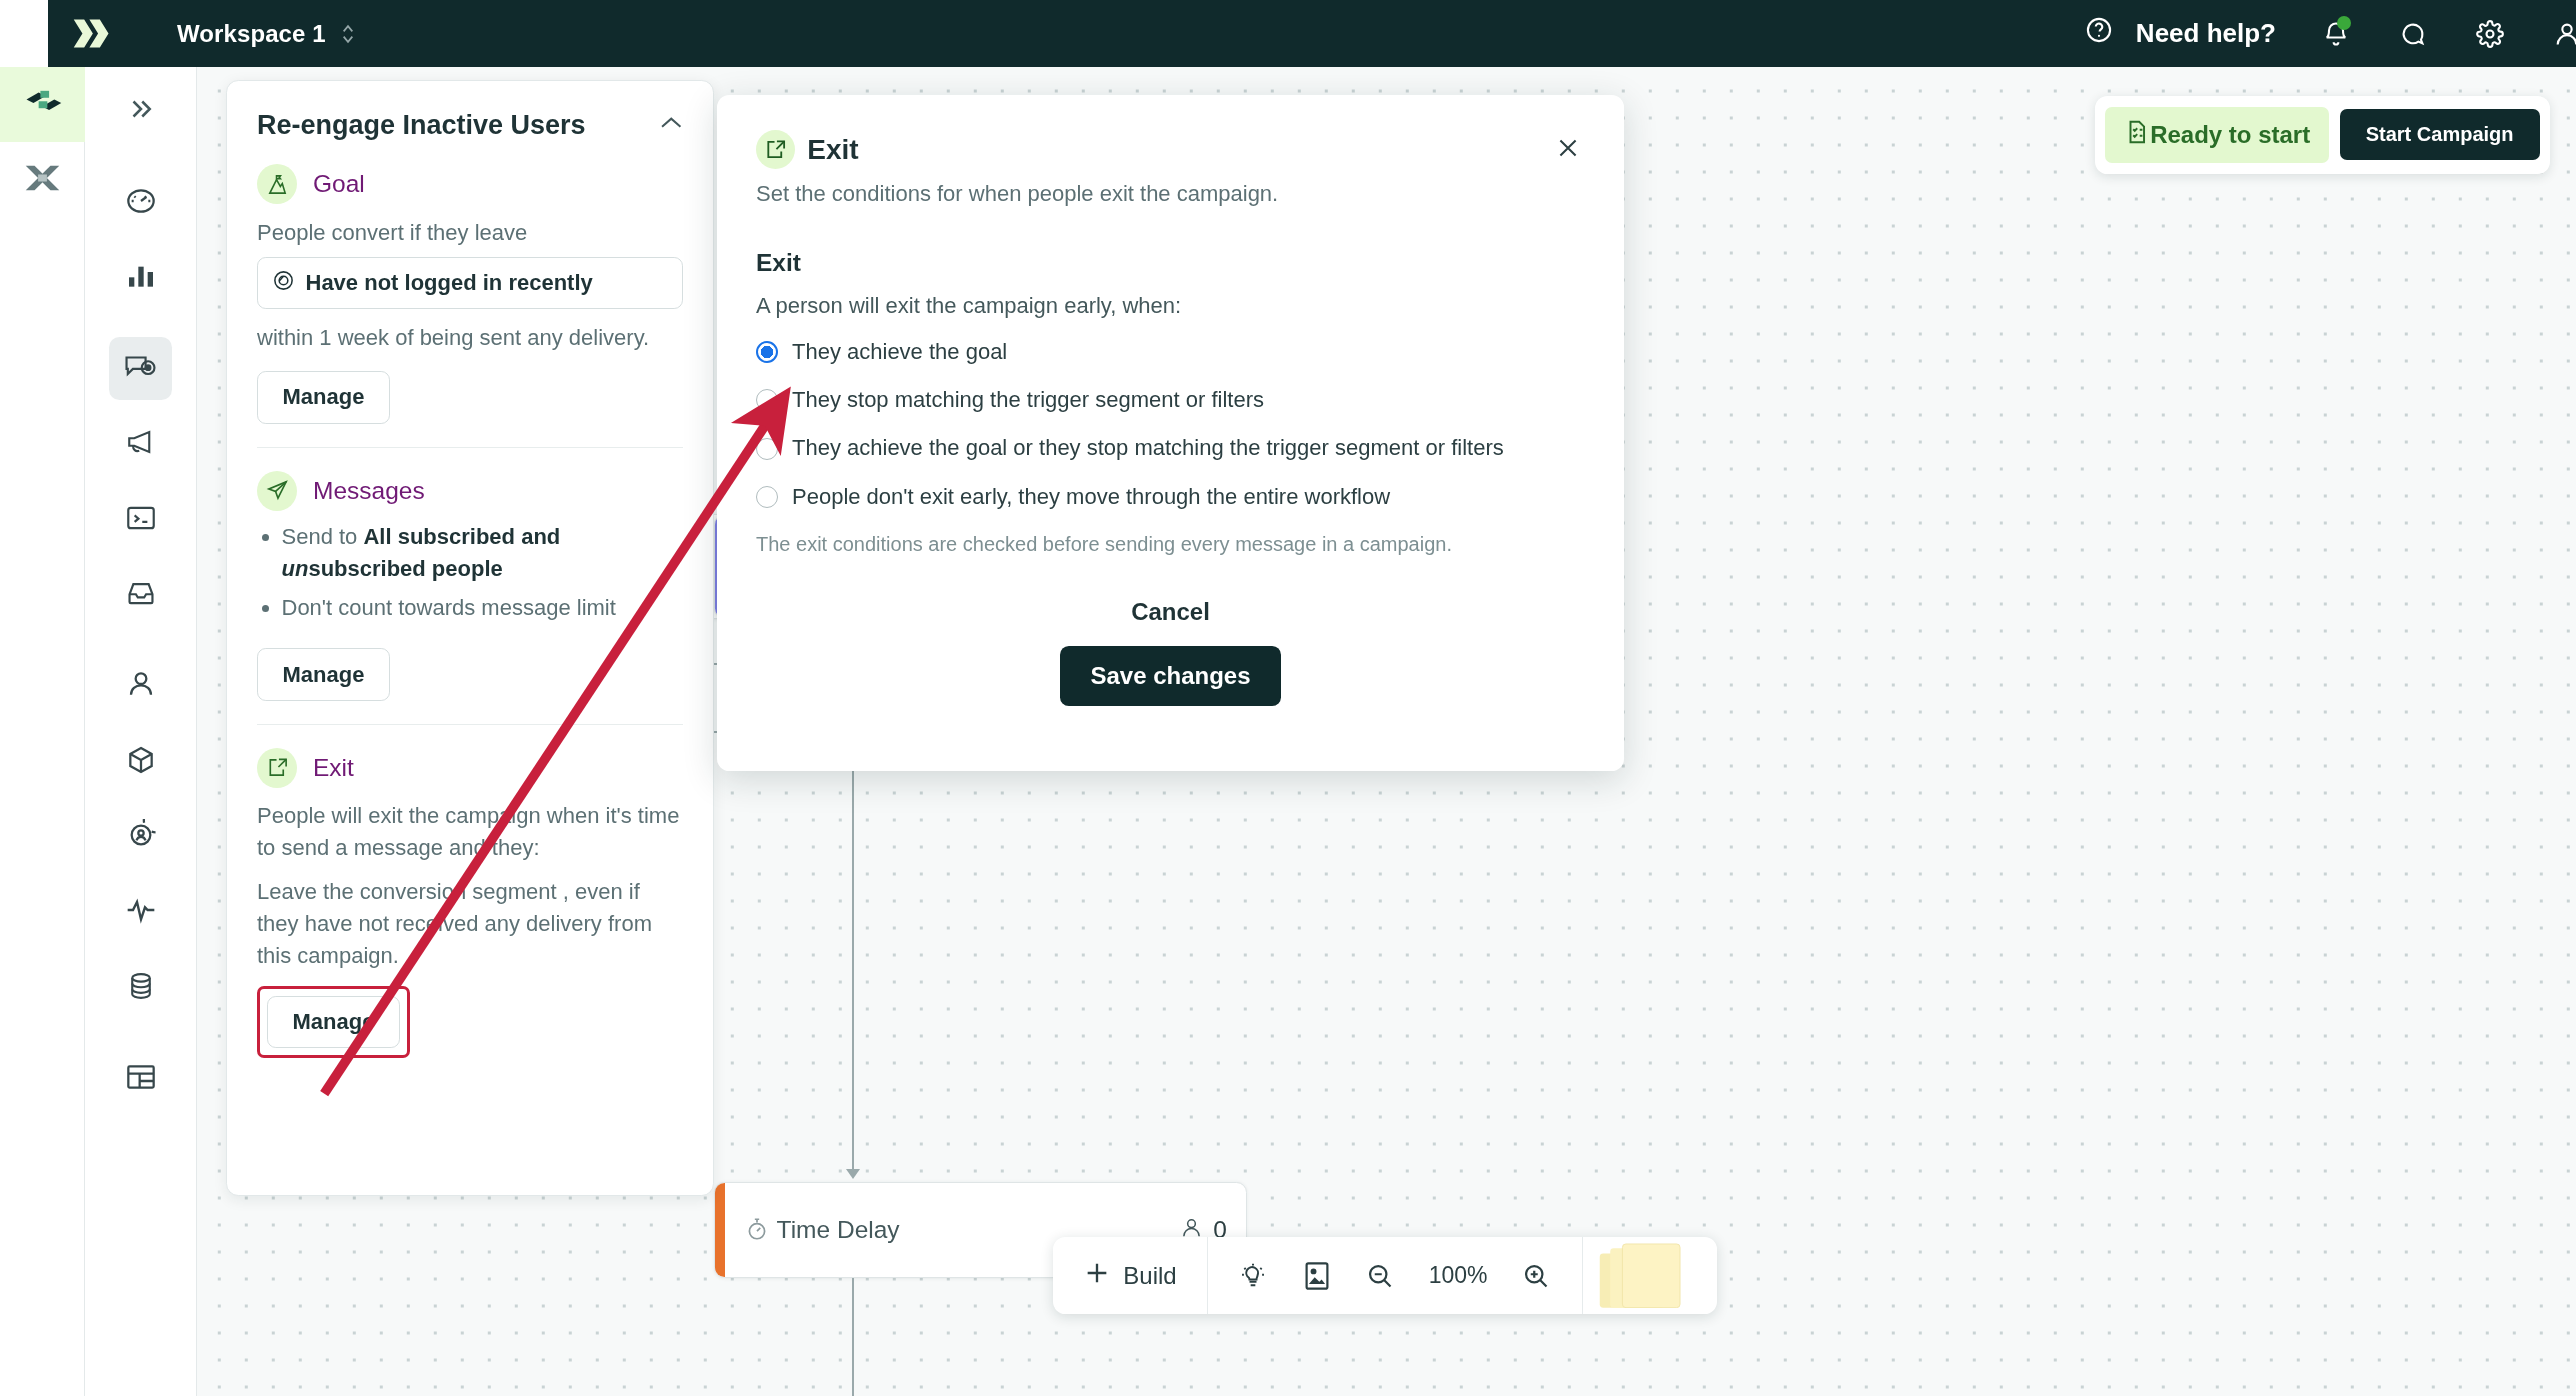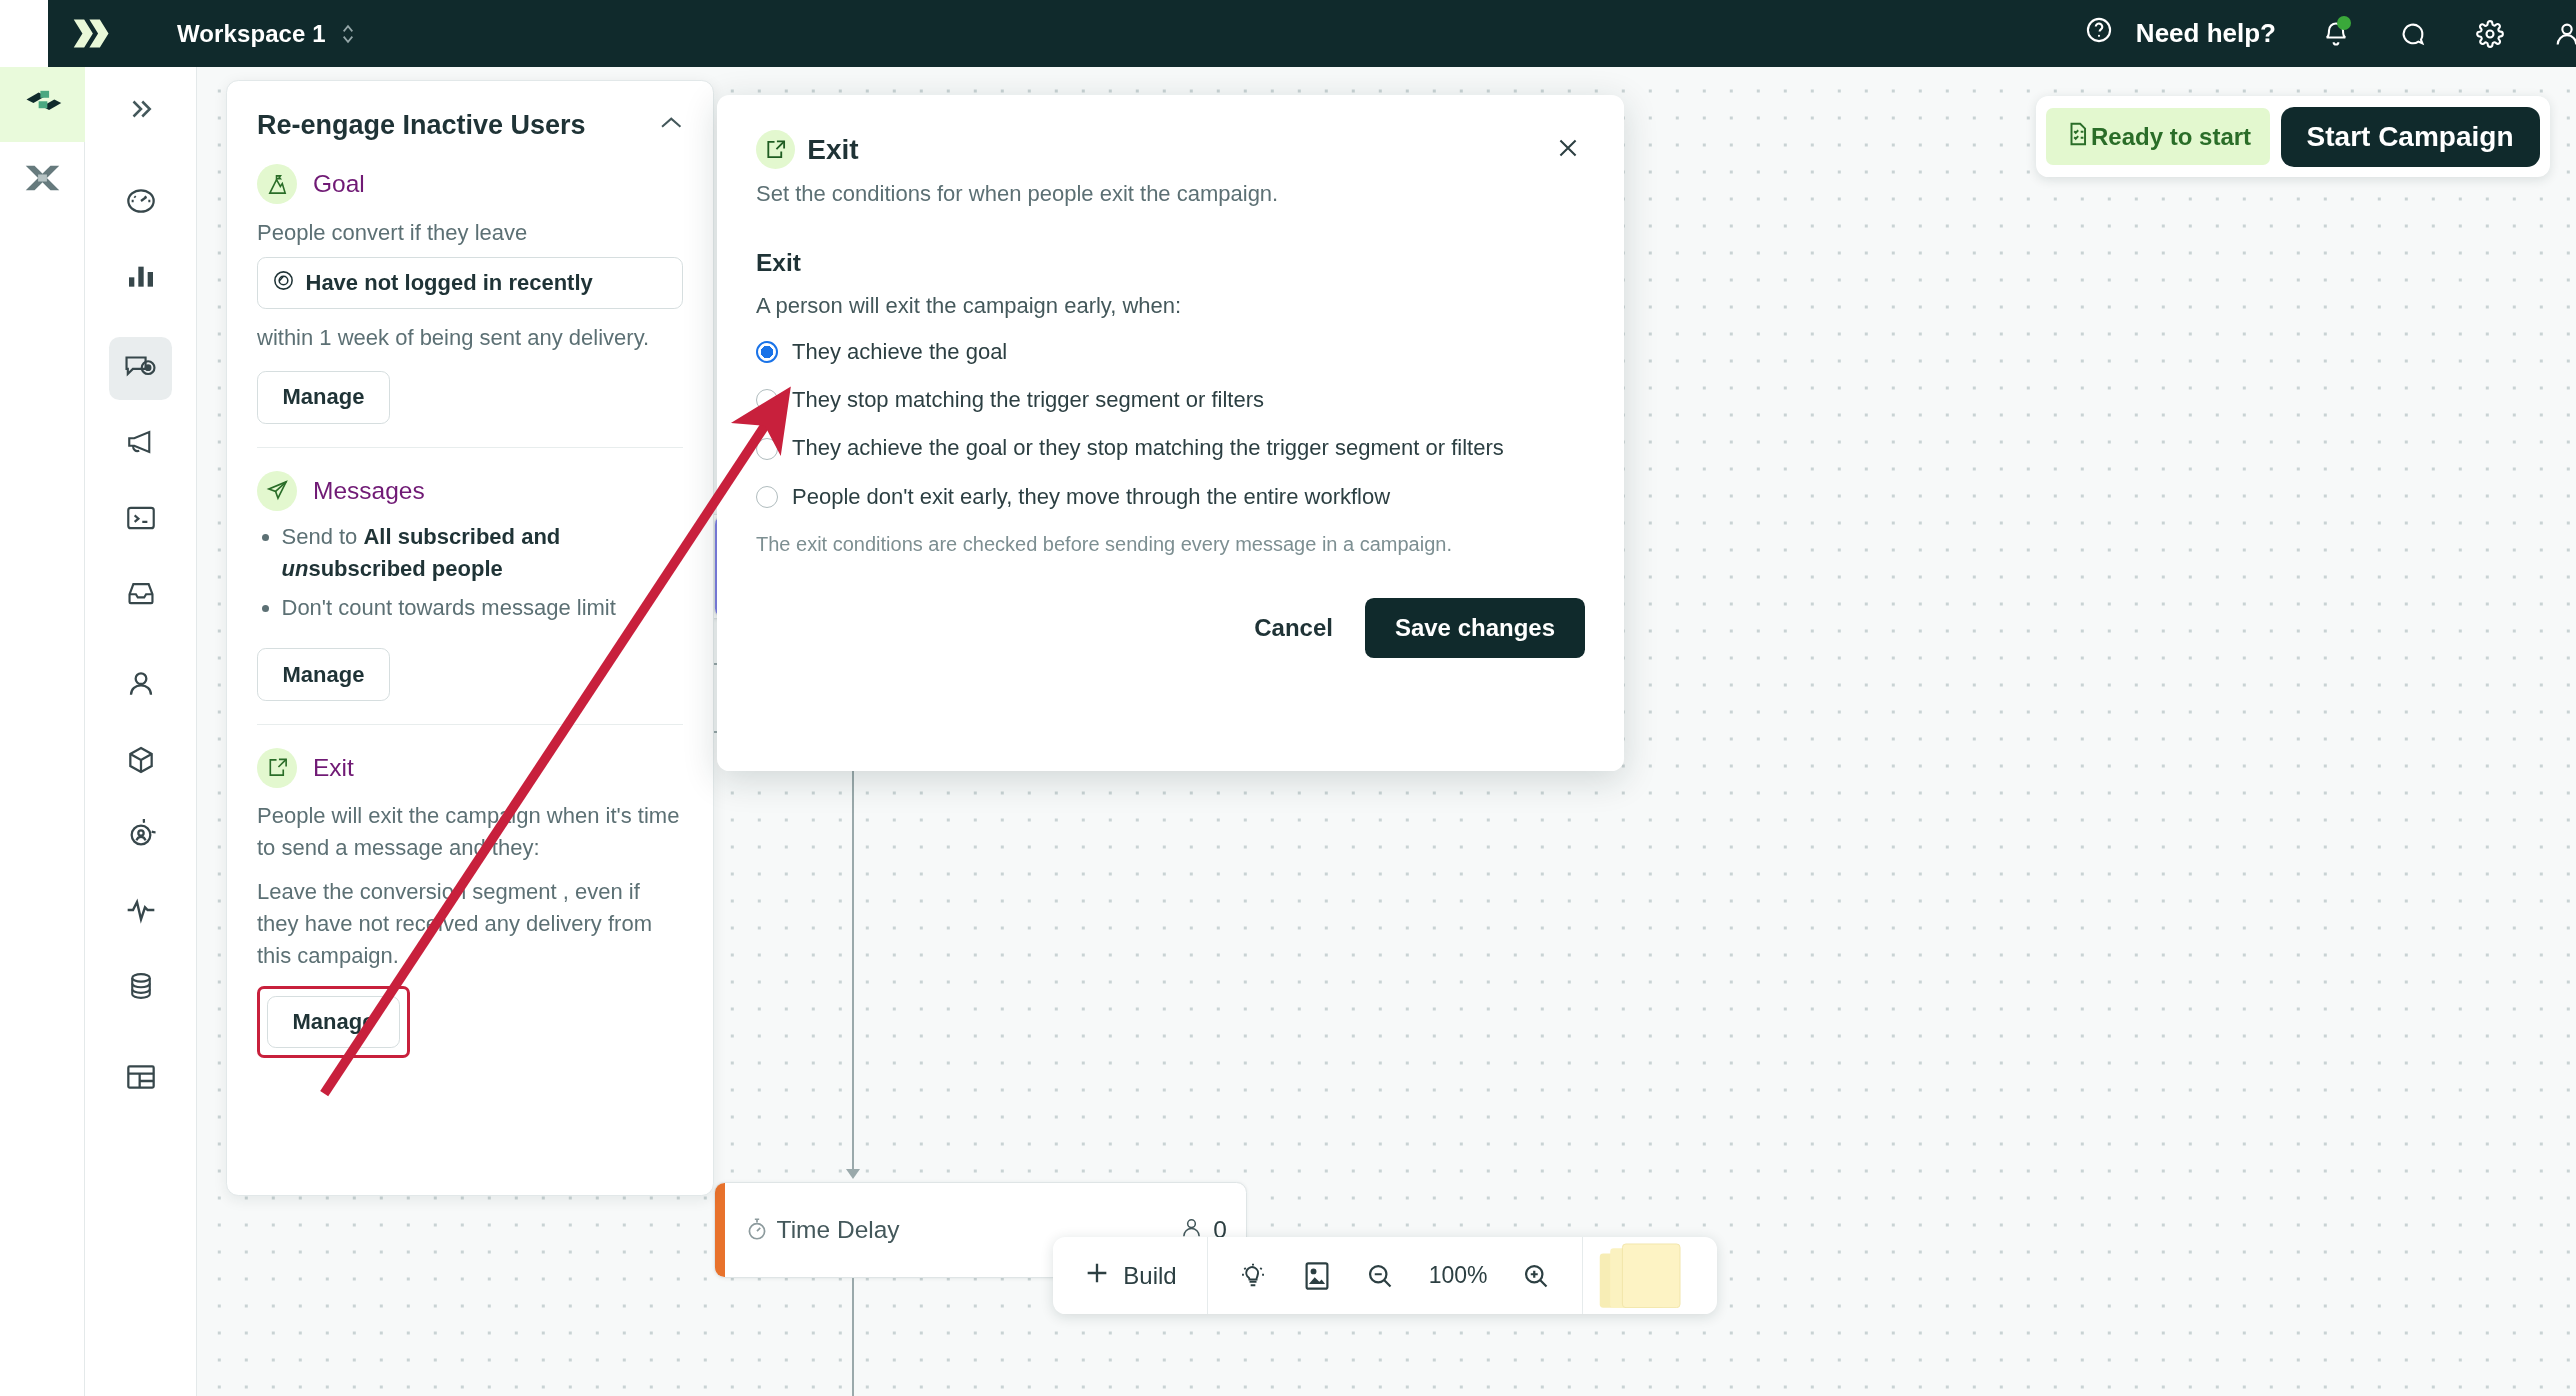--- a/index.html
+++ b/index.html
@@ -111,22 +111,22 @@
   .start-wrap {
     position:absolute; right:26px; top:96px; background:#fff; border-radius:12.3px;
     padding:10.5px; display:flex; align-items:center; gap:10.5px; z-index:20;
     box-shadow: 0 2.6px 10.5px rgba(16,42,44,.12);
   }
   .ready-chip {
     background:#e3f8cf; color:#2a6d28; font-size:24px; font-weight:700;
     padding:12.3px 19px; border-radius:7px; display:flex; align-items:center; gap:0; white-space:nowrap;
   }
   .start-btn {
-    background:#102a2c; color:#fff; font-size:28px; font-weight:700;
-    padding:14px 26px; border-radius:13px; border:none; white-space:nowrap; cursor:pointer;
+    background:#102a2c; color:#fff; font-size:20px; font-weight:700;
+    padding:14px 26px; border-radius:7px; border:none; white-space:nowrap; cursor:pointer;
   }
 
   
   .panel {
     position:absolute; left:226px; top:80px; width:488px; height:1116px;
     background:#fff; border:0.9px solid #e2e8e9; border-radius:12.3px;
     box-shadow: 0 3.5px 14px rgba(16,42,44,.08);
     z-index: 22; padding: 0 0 0 0; overflow:hidden;
   }
   .panel-head { display:flex; align-items:flex-start; padding: 28px 30px 0 30px; }
@@ -170,21 +170,21 @@
   .modal-sect { font-size:24.5px; font-weight:700; color:#1f3336; margin-top:42px; }
   .modal-q { font-size:22px; color:#44585b; margin-top:16px; }
   .radio-row { display:flex; align-items:flex-start; gap:14px; margin-top:17.5px; }
   .radio {
     width:22px; height:22px; border-radius:50%; border:1.8px solid #b0bcbe; background:#fff;
     flex:0 0 22px; margin-top:4.4px; cursor:pointer;
   }
   .radio.on { border:2.6px solid #1a73e8; background: radial-gradient(#1a73e8 0 6.1px, #fff 6.1px 8.8px); }
   .radio-label { font-size:22px; color:#2c3f42; line-height:1.4; }
   .modal-note { font-size:20px; color:#7d8f92; margin-top:21px; }
-  .modal-actions { display:flex; align-items:center; justify-content:flex-end; gap:32px; margin-top:42px;}
+  .modal-actions { display:flex; align-items:center; justify-content:flex-end; gap:20px; margin-top:42px;flex-direction:column;}
   .cancel-btn { font-size:24px; font-weight:700; color:#1f3336; background:none; border:none; cursor:pointer; }
   .save-btn { background:#102a2c; color:#fff; font-size:24px; font-weight:700; padding:16px 30px; border-radius:8.8px; border:none; cursor:pointer;}
 
   
   .toolbar {
     position:absolute; left:1053px; top:1237px; height:77px;
     background:#fff; border-radius:12.3px; display:flex; align-items:center;
     box-shadow:0 2.6px 12.3px rgba(16,42,44,.14); z-index:28;
   }
   .tb-build { display:flex; align-items:center; gap:12.3px; padding: 0 30px; font-size:24px; color:#2c3f42; cursor:pointer;}

